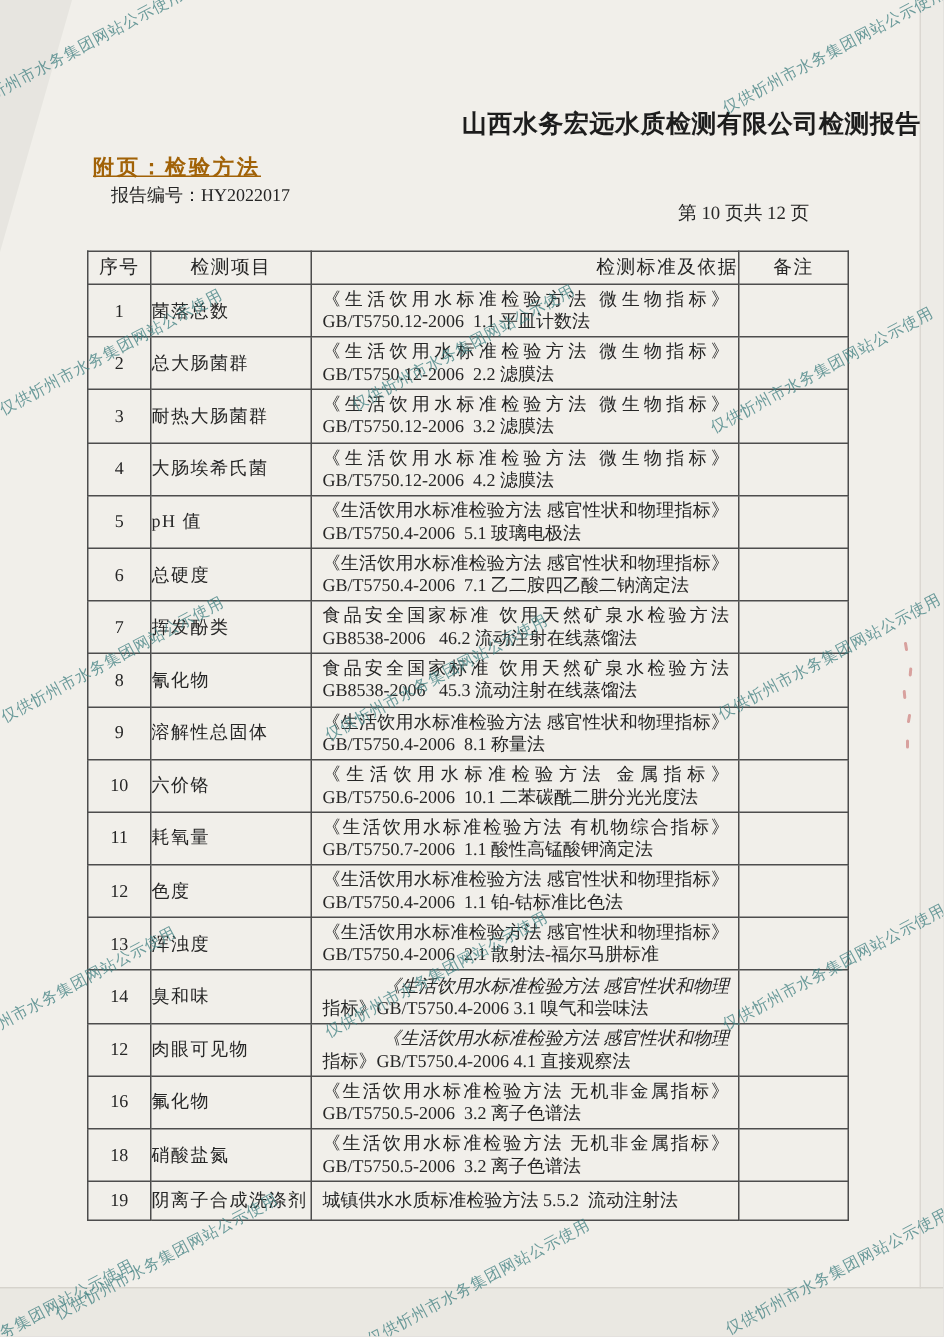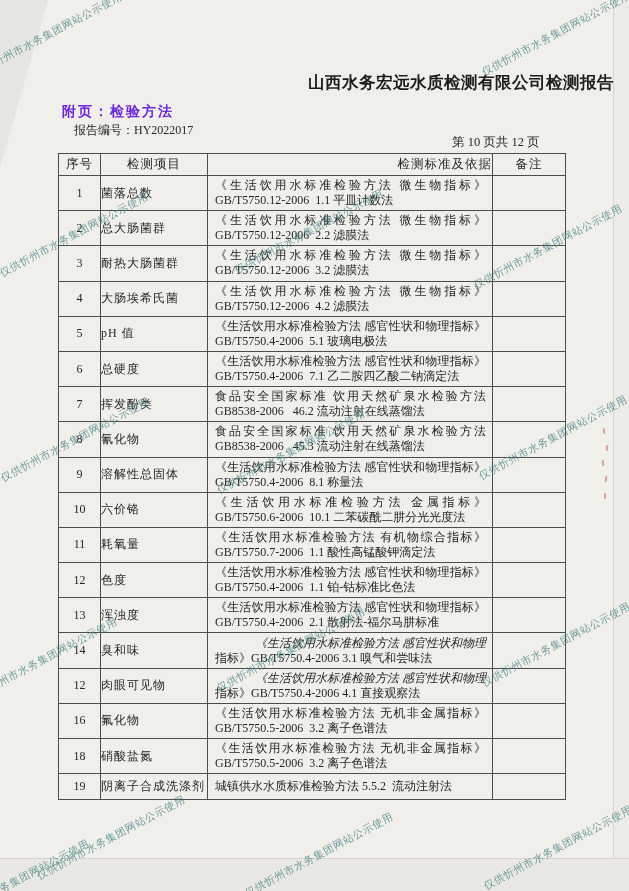--- a/index.html
+++ b/index.html
@@ -14,25 +14,25 @@
   .edge-right{position:absolute;left:613px;top:0;width:1px;height:860px;background:#dbd7d1;}
   .margin-right{position:absolute;left:614px;top:0;width:15px;height:891px;background:#edebe6;}
   .edge-bottom{position:absolute;left:0;top:858px;width:629px;height:1px;background:#d6d3cc;}
   .margin-bottom{position:absolute;left:0;top:859px;width:629px;height:32px;background:#eae8e2;}
   .red-mark{position:absolute;width:6px;height:2px;background:#c2615f;opacity:.55;border-radius:1px;}
 
   .title{position:absolute;top:72px;left:0;width:614px;text-align:right;
     font-family:"Liberation Sans","DejaVu Sans",sans-serif;
     font-weight:bold;font-size:16.5px;letter-spacing:.5px;color:#1d1d1d;}
   .subtitle{position:absolute;top:103px;left:62px;font-weight:bold;
-    font-size:14px;letter-spacing:2px;color:#6d28d9;}
+    font-size:14px;letter-spacing:2px;color:#a16207;text-decoration:underline;}
   .report-no{position:absolute;top:122px;left:74px;font-size:12px;}
   .page-indicator{position:absolute;top:134px;left:452px;width:114px;font-size:12.5px;}
 
-  table.tbl{position:absolute;left:58px;top:153px;width:507px;
+  table.tbl{position:absolute;left:58px;top:167px;width:507px;
     border-collapse:collapse;table-layout:fixed;font-size:12px;}
   .tbl th,.tbl td{border:1px solid #4d4d4d;padding:0;vertical-align:middle;
     font-weight:normal;overflow:hidden;}
   .tbl th{height:21px;font-size:12.5px;letter-spacing:1px;}
   .tbl th.h-std{text-align:right;padding-left:8px;}
   .tbl td{height:32.2px;}
   tr.short td{height:23px;}
   td.no{text-align:center;}
   td.item{text-align:left;letter-spacing:1px;}
   td.std{padding:1px 6px 1px 7px;}

